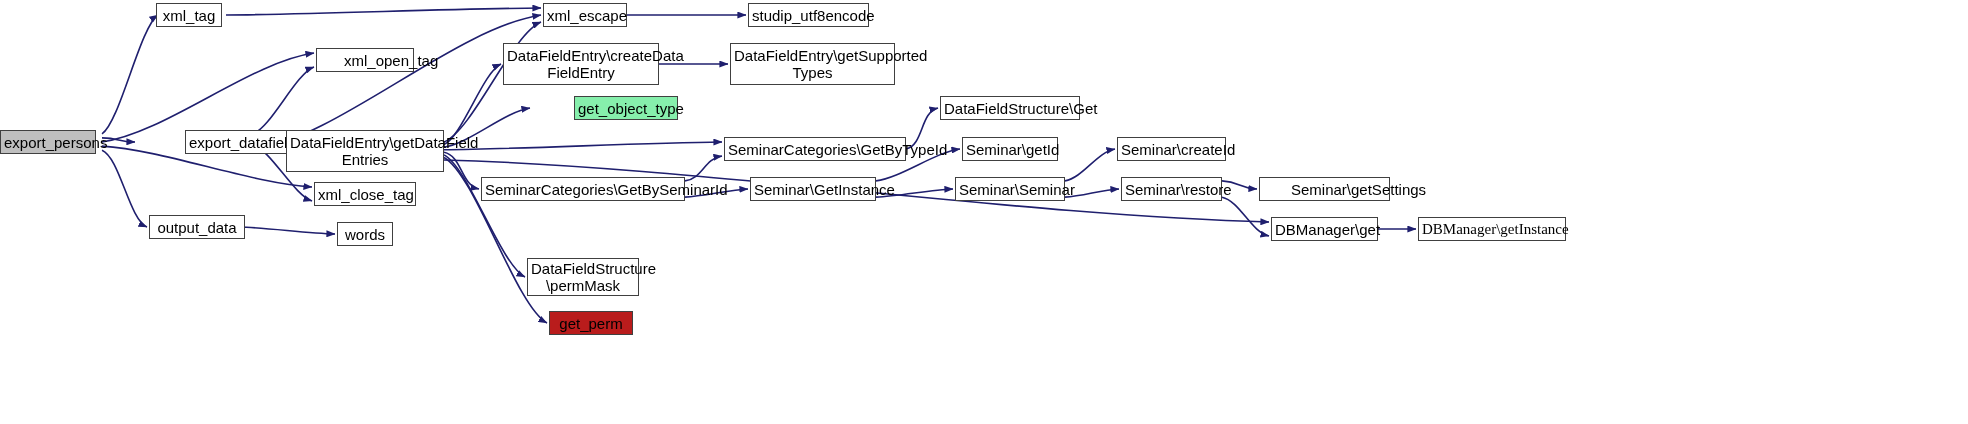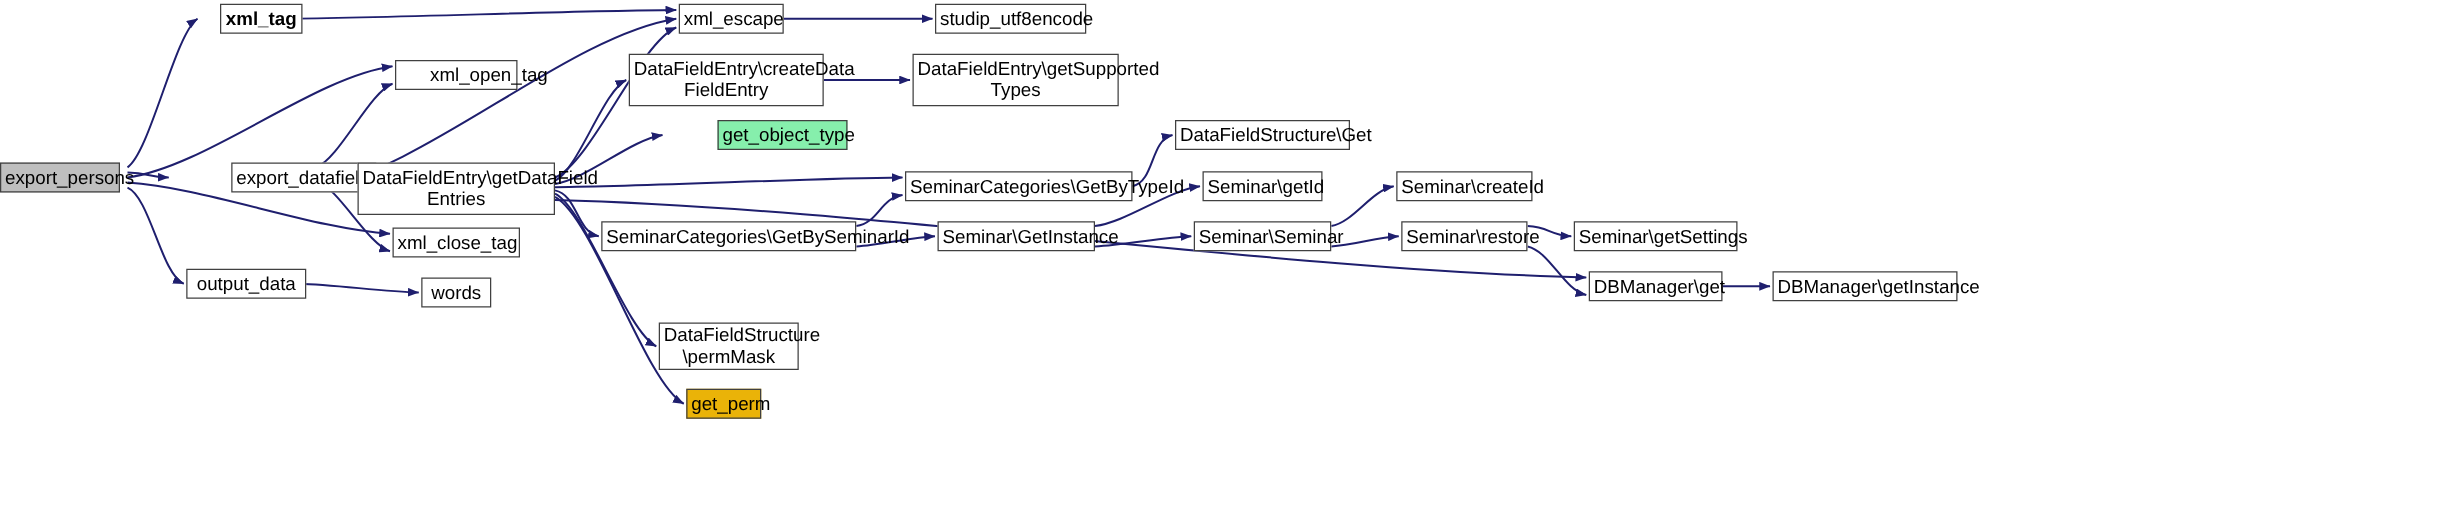--- a/index.html
+++ b/index.html
@@ -93,43 +93,43 @@
         <path d="M876,197.16 C899.1,196.344 929.9,189.816 953,189" stroke="#1f1f6e" stroke-width="1.6" fill="none" marker-end="url(#arrowhead)"></path>
         <path d="M1065,180.84 C1083,177.656 1097,152.184 1115,149" stroke="#1f1f6e" stroke-width="1.6" fill="none" marker-end="url(#arrowhead)"></path>
         <path d="M1065,197.16 C1083,196.344 1101,189.816 1119,189" stroke="#1f1f6e" stroke-width="1.6" fill="none" marker-end="url(#arrowhead)"></path>
         <path d="M1222,180.84 C1240,181.656 1239,188.184 1257,189" stroke="#1f1f6e" stroke-width="1.6" fill="none" marker-end="url(#arrowhead)"></path>
         <path d="M1222,197.16 C1240,201.04399999999998 1251,232.11599999999999 1269,236" stroke="#1f1f6e" stroke-width="1.6" fill="none" marker-end="url(#arrowhead)"></path>
         <path d="M1378,229 L1416,229" stroke="#1f1f6e" stroke-width="1.6" fill="none" marker-end="url(#arrowhead)"></path>
       </g>
   </svg>
   <div id="node-layer">
       <div class="node root" style="left: 0; top: 130px; width: 96px; height: 24px; border-color: rgb(64, 64, 64); background: rgb(191, 191, 191); color: rgb(0, 0, 0);"><span class="node-label">export_persons</span></div>
-      <div class="node" style="left: 176px; top: 3px; width: 66px; height: 24px; border-color: rgb(64, 64, 64); background: rgb(255, 255, 255); color: rgb(0, 0, 0); font-weight: bold;"><span class="node-label">xml_tag</span></div>
+      <div class="node" style="left: 156px; top: 3px; width: 66px; height: 24px; border-color: rgb(64, 64, 64); background: rgb(255, 255, 255); color: rgb(0, 0, 0);"><span class="node-label">xml_tag</span></div>
       <div class="node" style="left: 137px; top: 130px; width: 116px; height: 24px; border-color: rgb(64, 64, 64); background: rgb(255, 255, 255); color: rgb(0, 0, 0); margin-left: 48px;"><span class="node-label">export_datafields</span></div>
       <div class="node" style="left: 316px; top: 48px; width: 98px; height: 24px; border-color: rgb(64, 64, 64); background: rgb(255, 255, 255); color: rgb(0, 0, 0); padding-left: 24px;"><span class="node-label">xml_open_tag</span></div>
       <div class="node" style="left: 286px; top: 130px; width: 158px; height: 42px; border-color: rgb(64, 64, 64); background: rgb(255, 255, 255); color: rgb(0, 0, 0);"><span class="node-label">DataFieldEntry\getDataField
 Entries</span></div>
       <div class="node" style="left: 314px; top: 182px; width: 102px; height: 24px; border-color: rgb(64, 64, 64); background: rgb(255, 255, 255); color: rgb(0, 0, 0);"><span class="node-label">xml_close_tag</span></div>
       <div class="node" style="left: 149px; top: 215px; width: 96px; height: 24px; border-color: rgb(64, 64, 64); background: rgb(255, 255, 255); color: rgb(0, 0, 0);"><span class="node-label">output_data</span></div>
       <div class="node" style="left: 543px; top: 3px; width: 84px; height: 24px; border-color: rgb(64, 64, 64); background: rgb(255, 255, 255); color: rgb(0, 0, 0);"><span class="node-label">xml_escape</span></div>
       <div class="node" style="left: 503px; top: 43px; width: 156px; height: 42px; border-color: rgb(64, 64, 64); background: rgb(255, 255, 255); color: rgb(0, 0, 0);"><span class="node-label">DataFieldEntry\createData
 FieldEntry</span></div>
       <div class="node" style="left: 532px; top: 96px; width: 104px; height: 24px; border-color: rgb(64, 64, 64); background: #86efac; color: rgb(0, 0, 0); margin-left: 42px;"><span class="node-label">get_object_type</span></div>
       <div class="node" style="left: 481px; top: 177px; width: 204px; height: 24px; border-color: rgb(64, 64, 64); background: rgb(255, 255, 255); color: rgb(0, 0, 0);"><span class="node-label">SeminarCategories\GetBySeminarId</span></div>
       <div class="node" style="left: 337px; top: 222px; width: 56px; height: 24px; border-color: rgb(64, 64, 64); background: rgb(255, 255, 255); color: rgb(0, 0, 0);"><span class="node-label">words</span></div>
       <div class="node" style="left: 527px; top: 258px; width: 112px; height: 38px; border-color: rgb(64, 64, 64); background: rgb(255, 255, 255); color: rgb(0, 0, 0);"><span class="node-label">DataFieldStructure
 \permMask</span></div>
-      <div class="node" style="left: 549px; top: 311px; width: 60px; height: 24px; border-color: rgb(64, 64, 64); background: #eab308; color: rgb(0, 0, 0);"><span class="node-label">get_perm</span></div>
+      <div class="node" style="left: 549px; top: 311px; width: 84px; height: 24px; border-color: rgb(64, 64, 64); background: #b91c1c; color: rgb(0, 0, 0);"><span class="node-label">get_perm</span></div>
       <div class="node" style="left: 748px; top: 3px; width: 121px; height: 24px; border-color: rgb(64, 64, 64); background: rgb(255, 255, 255); color: rgb(0, 0, 0);"><span class="node-label">studip_utf8encode</span></div>
       <div class="node" style="left: 730px; top: 43px; width: 165px; height: 42px; border-color: rgb(64, 64, 64); background: rgb(255, 255, 255); color: rgb(0, 0, 0);"><span class="node-label">DataFieldEntry\getSupported
 Types</span></div>
       <div class="node" style="left: 724px; top: 137px; width: 182px; height: 24px; border-color: rgb(64, 64, 64); background: rgb(255, 255, 255); color: rgb(0, 0, 0);"><span class="node-label">SeminarCategories\GetByTypeId</span></div>
       <div class="node" style="left: 750px; top: 177px; width: 126px; height: 24px; border-color: rgb(64, 64, 64); background: rgb(255, 255, 255); color: rgb(0, 0, 0);"><span class="node-label">Seminar\GetInstance</span></div>
       <div class="node" style="left: 940px; top: 96px; width: 140px; height: 24px; border-color: rgb(64, 64, 64); background: rgb(255, 255, 255); color: rgb(0, 0, 0);"><span class="node-label">DataFieldStructure\Get</span></div>
       <div class="node" style="left: 962px; top: 137px; width: 96px; height: 24px; border-color: rgb(64, 64, 64); background: rgb(255, 255, 255); color: rgb(0, 0, 0);"><span class="node-label">Seminar\getId</span></div>
       <div class="node" style="left: 955px; top: 177px; width: 110px; height: 24px; border-color: rgb(64, 64, 64); background: rgb(255, 255, 255); color: rgb(0, 0, 0);"><span class="node-label">Seminar\Seminar</span></div>
       <div class="node" style="left: 1117px; top: 137px; width: 109px; height: 24px; border-color: rgb(64, 64, 64); background: rgb(255, 255, 255); color: rgb(0, 0, 0);"><span class="node-label">Seminar\createId</span></div>
       <div class="node" style="left: 1121px; top: 177px; width: 101px; height: 24px; border-color: rgb(64, 64, 64); background: rgb(255, 255, 255); color: rgb(0, 0, 0);"><span class="node-label">Seminar\restore</span></div>
-      <div class="node" style="left: 1259px; top: 177px; width: 131px; height: 24px; border-color: rgb(64, 64, 64); background: rgb(255, 255, 255); color: rgb(0, 0, 0);"><span class="node-label">Seminar\getSettings</span></div>
+      <div class="node" style="left: 1259px; top: 177px; width: 131px; height: 24px; border-color: rgb(64, 64, 64); background: rgb(255, 255, 255); color: rgb(0, 0, 0); padding-left: 28px;"><span class="node-label">Seminar\getSettings</span></div>
       <div class="node" style="left: 1271px; top: 217px; width: 107px; height: 24px; border-color: rgb(64, 64, 64); background: rgb(255, 255, 255); color: rgb(0, 0, 0);"><span class="node-label">DBManager\get</span></div>
-      <div class="node" style="left: 1418px; top: 217px; width: 148px; height: 24px; border-color: rgb(64, 64, 64); background: rgb(255, 255, 255); color: rgb(0, 0, 0);"><span class="node-label">DBManager\getInstance</span></div>
+      <div class="node" style="left: 1418px; top: 217px; width: 148px; height: 24px; border-color: rgb(64, 64, 64); background: rgb(255, 255, 255); color: rgb(0, 0, 0); font-family: Liberation Serif, serif;"><span class="node-label">DBManager\getInstance</span></div>
     </div>
 </div>
 
 </body></html>

